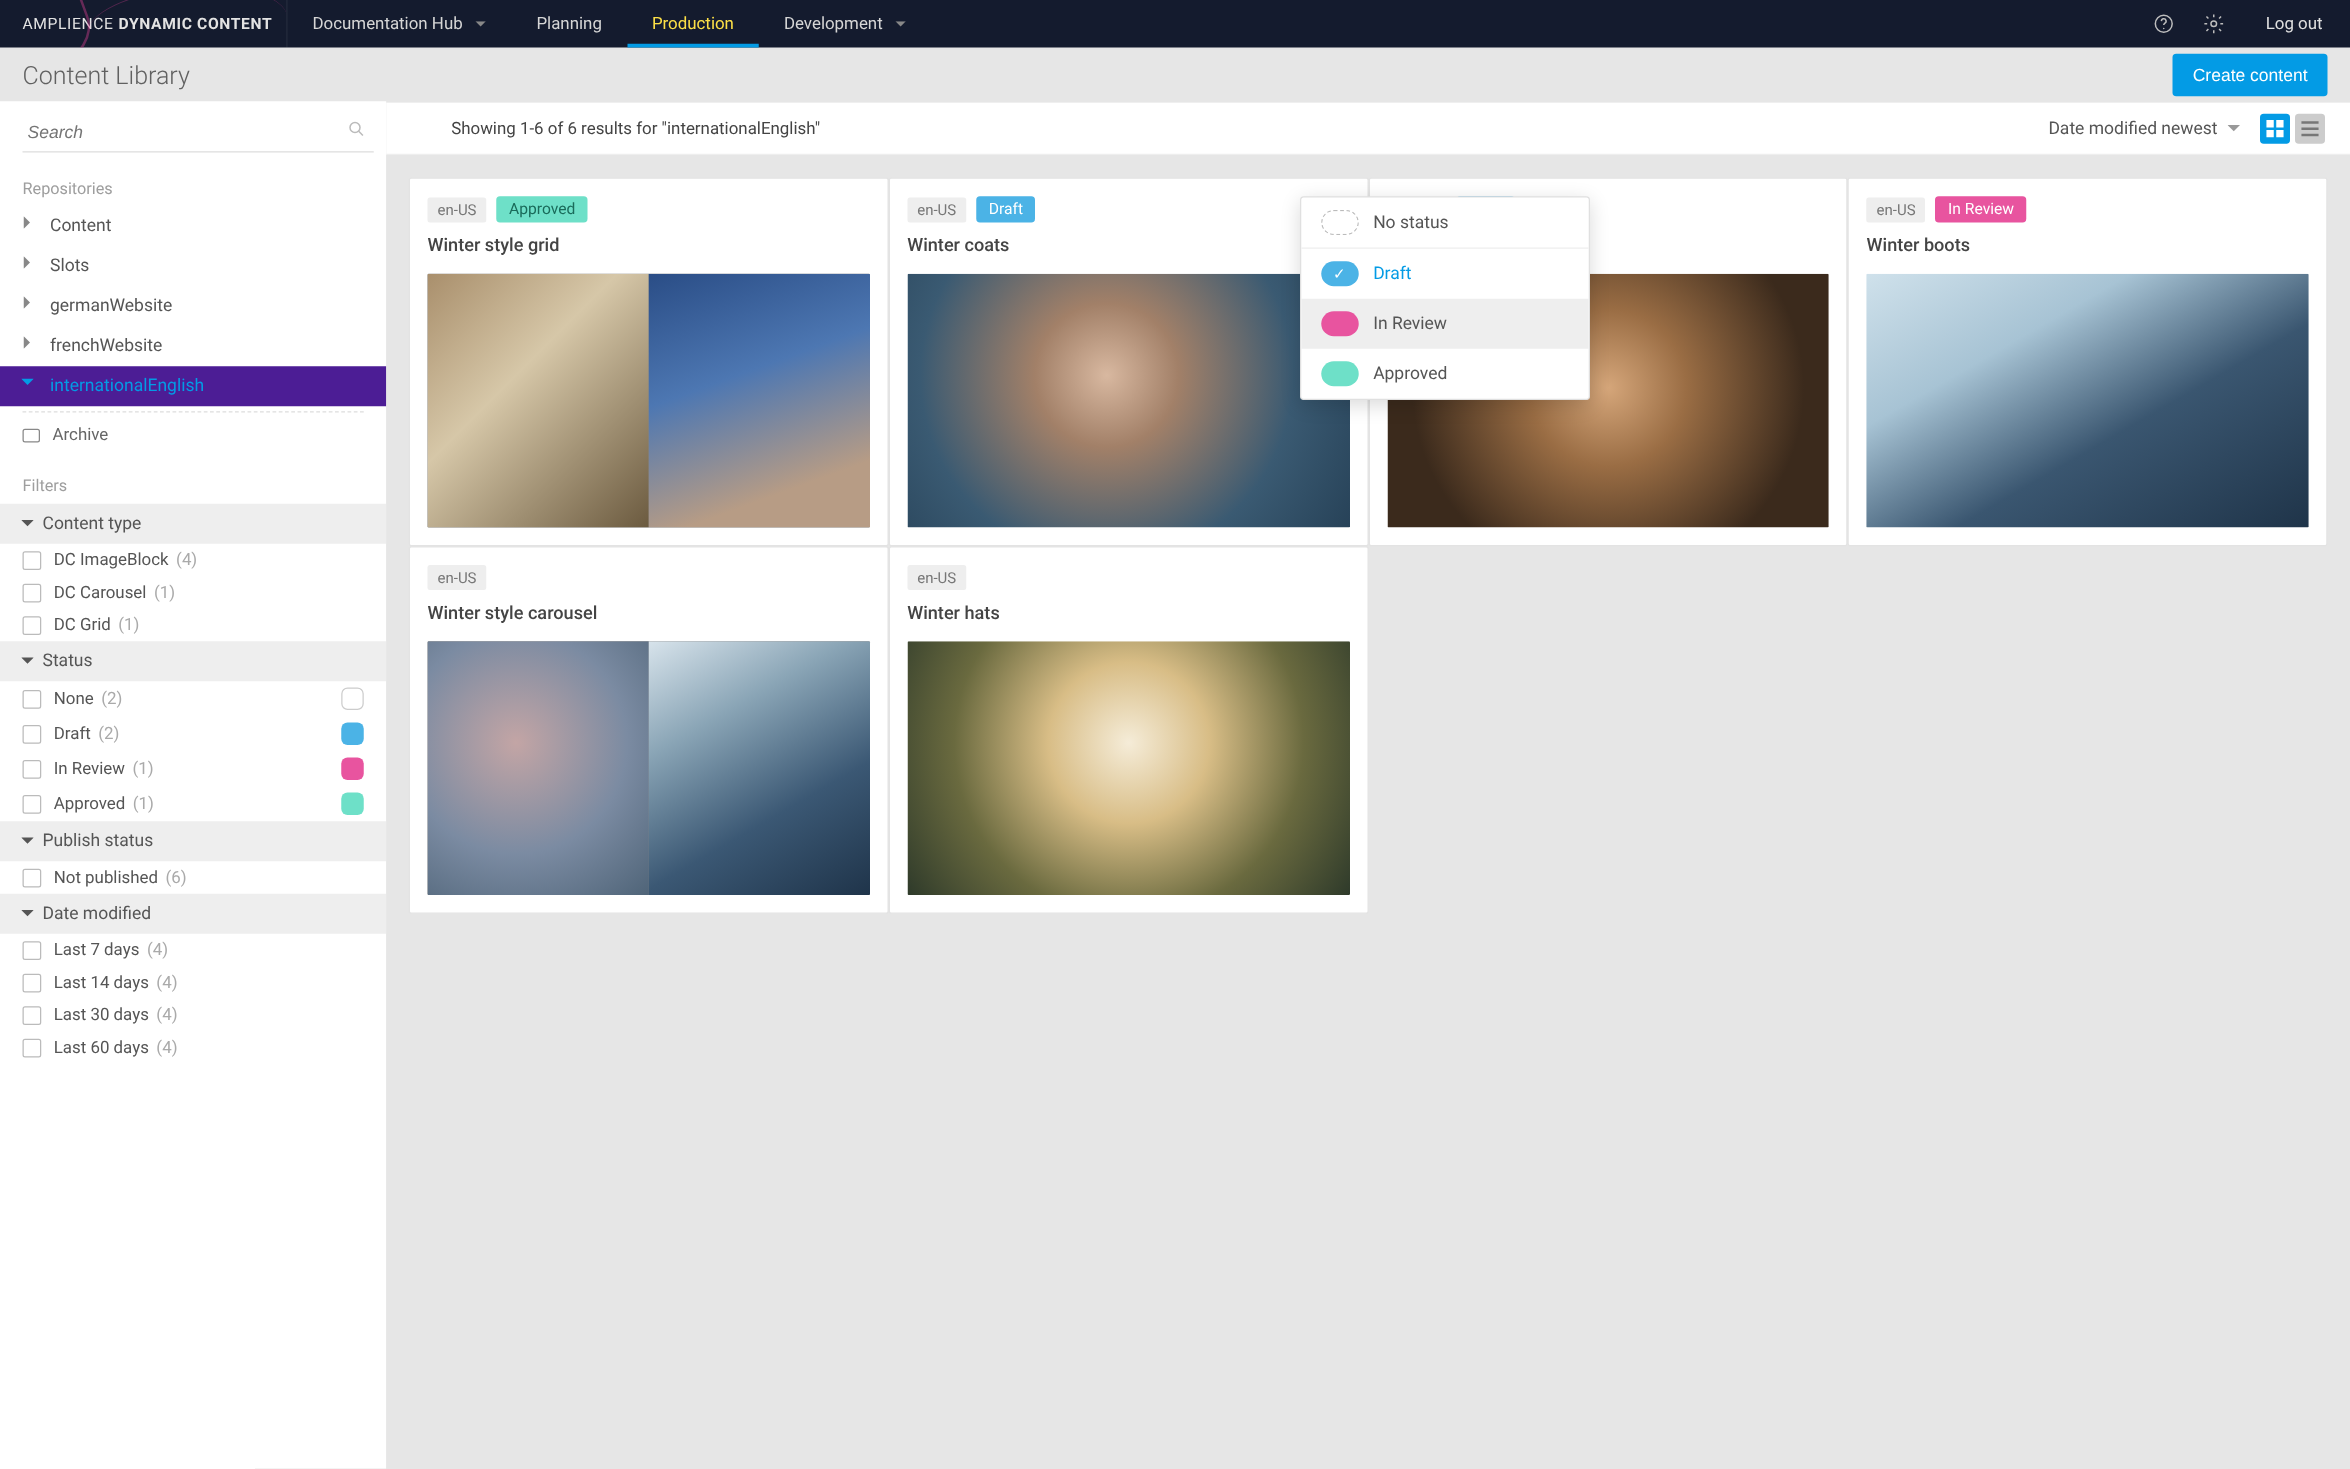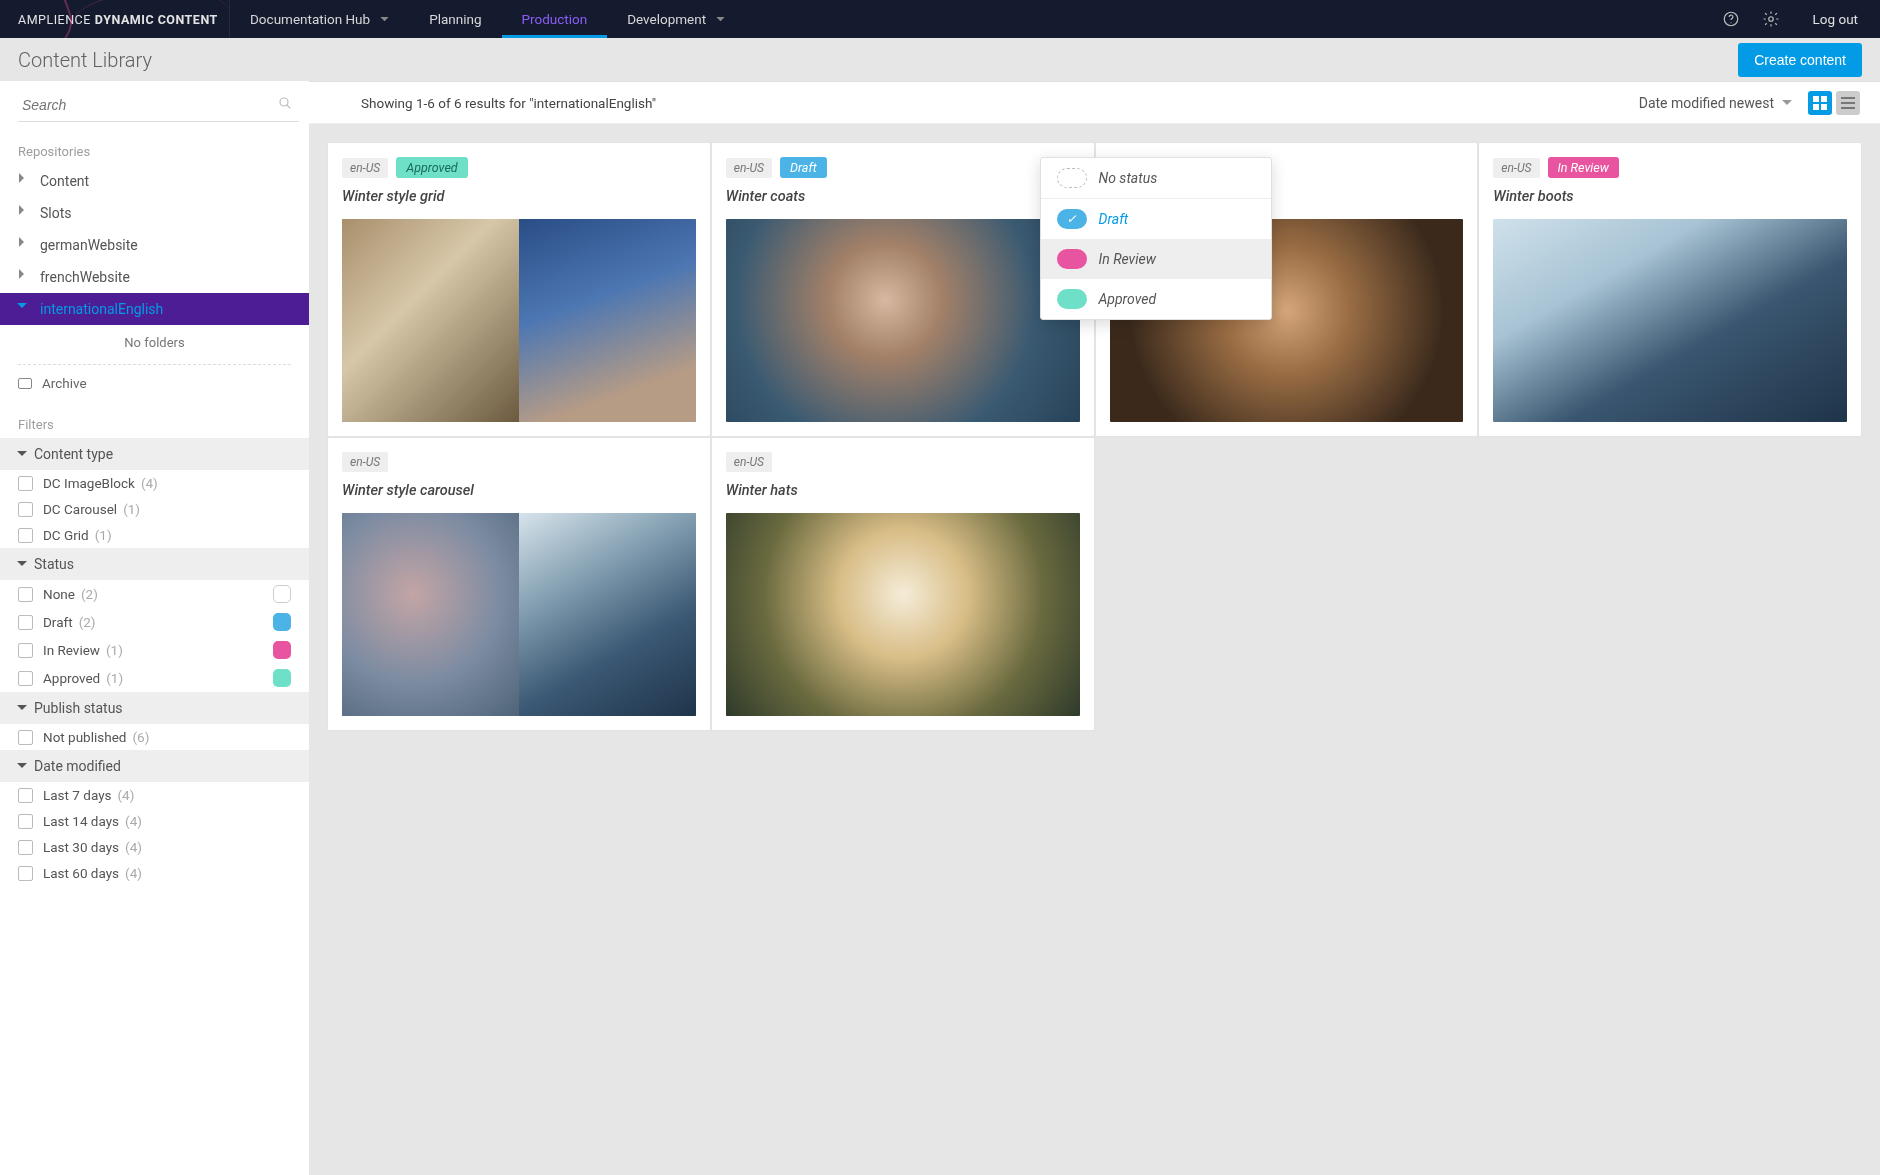--- a/index.html
+++ b/index.html
@@ -5,21 +5,21 @@
 * { box-sizing: border-box; margin: 0; padding: 0; }
 body { font-family: -apple-system, BlinkMacSystemFont, "Segoe UI", Roboto, Helvetica, Arial, sans-serif; background: #e6e6e6; color: #333; font-size: 14px; }
 
 
 .topnav { display: flex; align-items: center; height: 38px; background: #141b2e; color: #e3e3e3; position: relative; }
 .logo { width: 230px; height: 38px; display: flex; align-items: center; padding-left: 18px; font-size: 12.5px; letter-spacing: 0.5px; border-right: 1px solid rgba(255,255,255,0.07); position: relative; overflow: hidden; }
 .logo-swirl { position:absolute; left:-30px; top:-20px; width:100px; height:80px; border: 2px solid rgba(224,64,150,0.4); border-radius: 50% 50% 40% 60% / 60% 50% 40% 50%; transform: rotate(-20deg); pointer-events:none; }
 .logo-swirl2 { position:absolute; left:70px; top:-10px; width:160px; height:60px; border-top: 1.5px solid rgba(224,64,150,0.3); border-radius: 50%; transform: rotate(-5deg); pointer-events:none;}
 .logo b { font-weight: 700; margin-left: 4px;}
 .nav-item { padding: 0 20px; height: 38px; display: flex; align-items: center; cursor: pointer; font-size: 13.5px; color: #d6d6d6; position: relative;}
-.nav-item.active { color: #8b5cf6; }
+.nav-item.active { color: #fde047; }
 .nav-item.active::after { content:""; position:absolute; left:0; right:0; bottom:0; height:3px; background:#039be5; }
 .nav-caret { margin-left: 10px; }
 .nav-spacer { flex: 1; }
 .nav-icon { width: 40px; display:flex; align-items:center; justify-content:center; cursor:pointer; color:#bdbdbd;}
 .nav-logout { padding: 0 22px; cursor:pointer; color:#e0e0e0; font-size:13.5px; display:flex; align-items:center;}
 
 
 .page-header { height: 43px; background: #e6e6e6; display:flex; align-items:center; padding: 0 18px; justify-content: space-between;}
 .page-title { font-size: 20px; font-weight: 300; color:#616161;}
 .create-btn { background:#039be5; color:#fff; border:none; border-radius:3px; padding: 9px 16px; font-size:14px; cursor:pointer;}
@@ -61,21 +61,21 @@
 .results-text { font-size:13.5px; color:#444;margin-left:32px;}
 .toolbar-spacer { flex:1;}
 .sort-drop { display:flex; align-items:center; color:#555; font-size:14px; cursor:pointer; margin-right:16px;}
 .sort-drop .caret { margin-left:8px;}
 .view-toggle { display:flex; gap:4px;}
 .vt-btn { width:24px; height:24px; border-radius:3px; display:flex; align-items:center; justify-content:center; cursor:pointer;}
 .vt-grid { background:#039be5; color:#fff;}
 .vt-list { background:#ccc; color:#777;}
 
 
-.card-grid { padding:18px; display:grid; grid-template-columns: repeat(4, 1fr); align-content:start; overflow:visible;font-style:italic;}
+.card-grid { padding:18px; display:grid; grid-template-columns: repeat(4, 1fr); align-content:start; overflow:visible;}
 .card { background:#fff; border:1px solid #e3e3e3; border-radius:2px; padding:14px; display:flex; flex-direction:column; min-height: 252px; position:relative;}
 .card-meta { display:flex; align-items:center; gap:8px; margin-bottom:10px;}
 .locale { background:#eee; color:#777; font-size:12px; padding:3px 8px; border-radius:2px;}
 .status-pill { font-size:12.5px; padding:3px 10px; border-radius:3px;}
 .pill-approved { background:#6ee0c8; color:#1a6b5a;}
 .pill-draft { background:#4bb3e6; color:#fff;}
 .pill-review { background:#e8549f; color:#fff;}
 .card-title { font-size:14.5px; font-weight:500; color:#444; margin-bottom:14px;}
 .thumb { width:100%; aspect-ratio: 211/121; border-radius:1px; background:#888; position:relative; overflow:hidden;}
 
@@ -206,21 +206,20 @@
         </div>
         <div class="repo-item active">
           <span class="chev">
             <svg width="8" height="10" viewBox="0 0 6 10">
               <path d="M0 0l5 5-5 5" fill="currentColor"></path>
             </svg>
           </span>
           <span>internationalEnglish</span>
         </div>
       </div>
-    <div class="repo-sub">No folders</div>
     <div class="sep"></div>
     <div class="archive-row">
       <span class="aicon"></span>
       <span>Archive</span>
     </div>
 
     <div class="side-label">Filters</div>
     <div id="filters">
         <div class="filter-head">
           <span class="chev">

